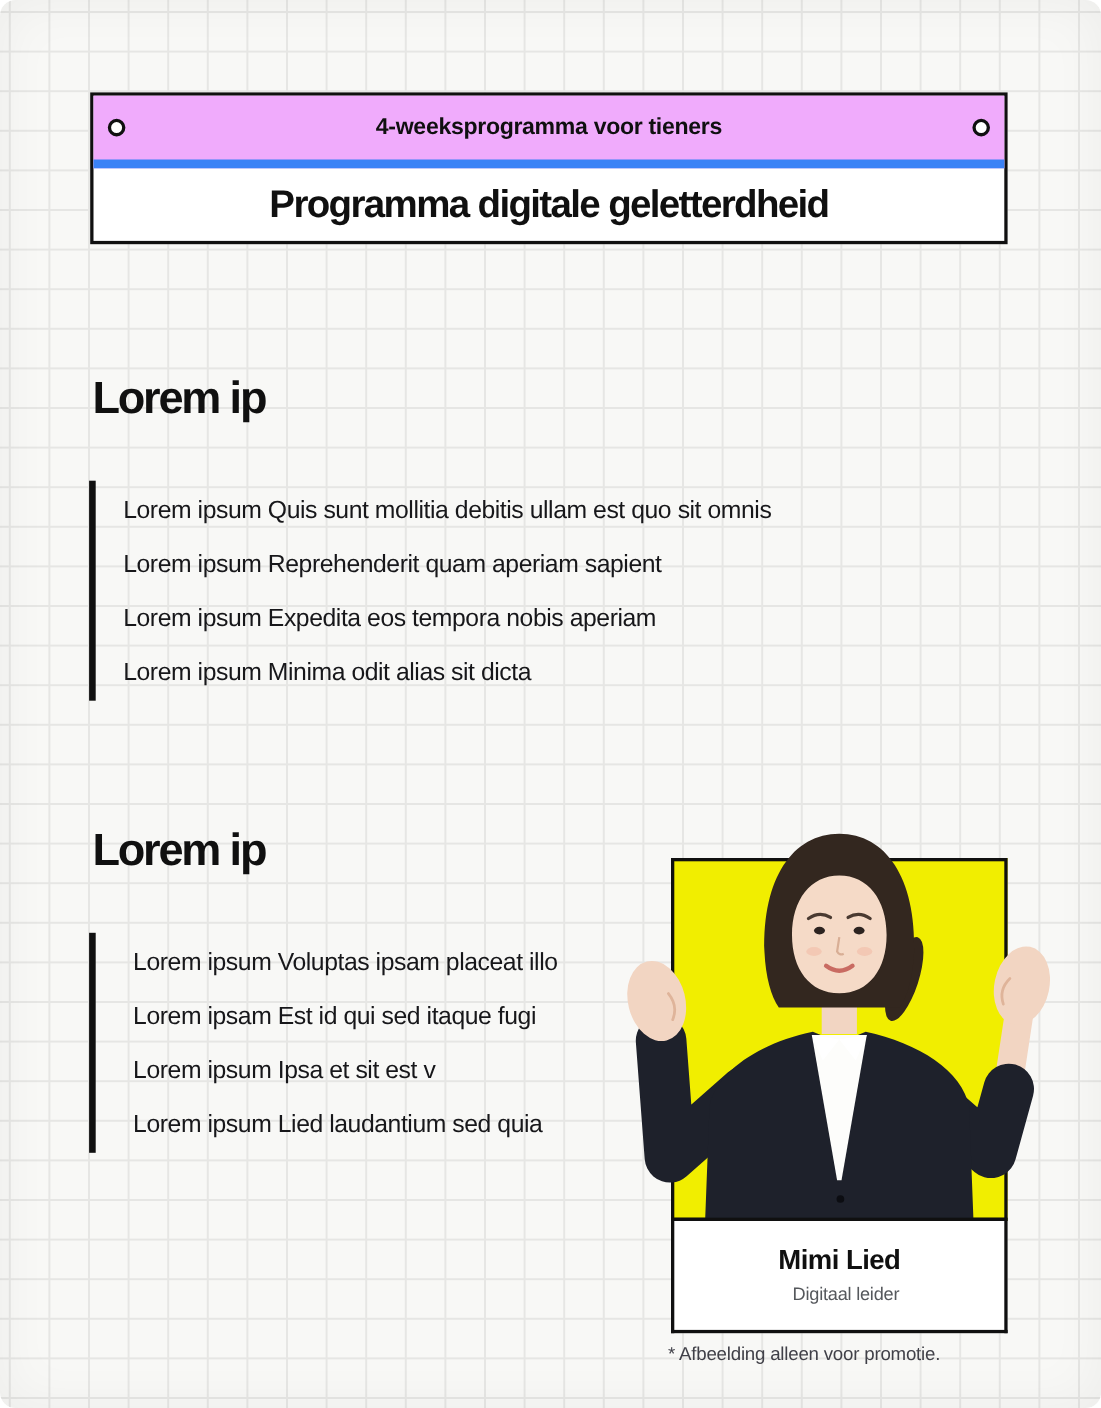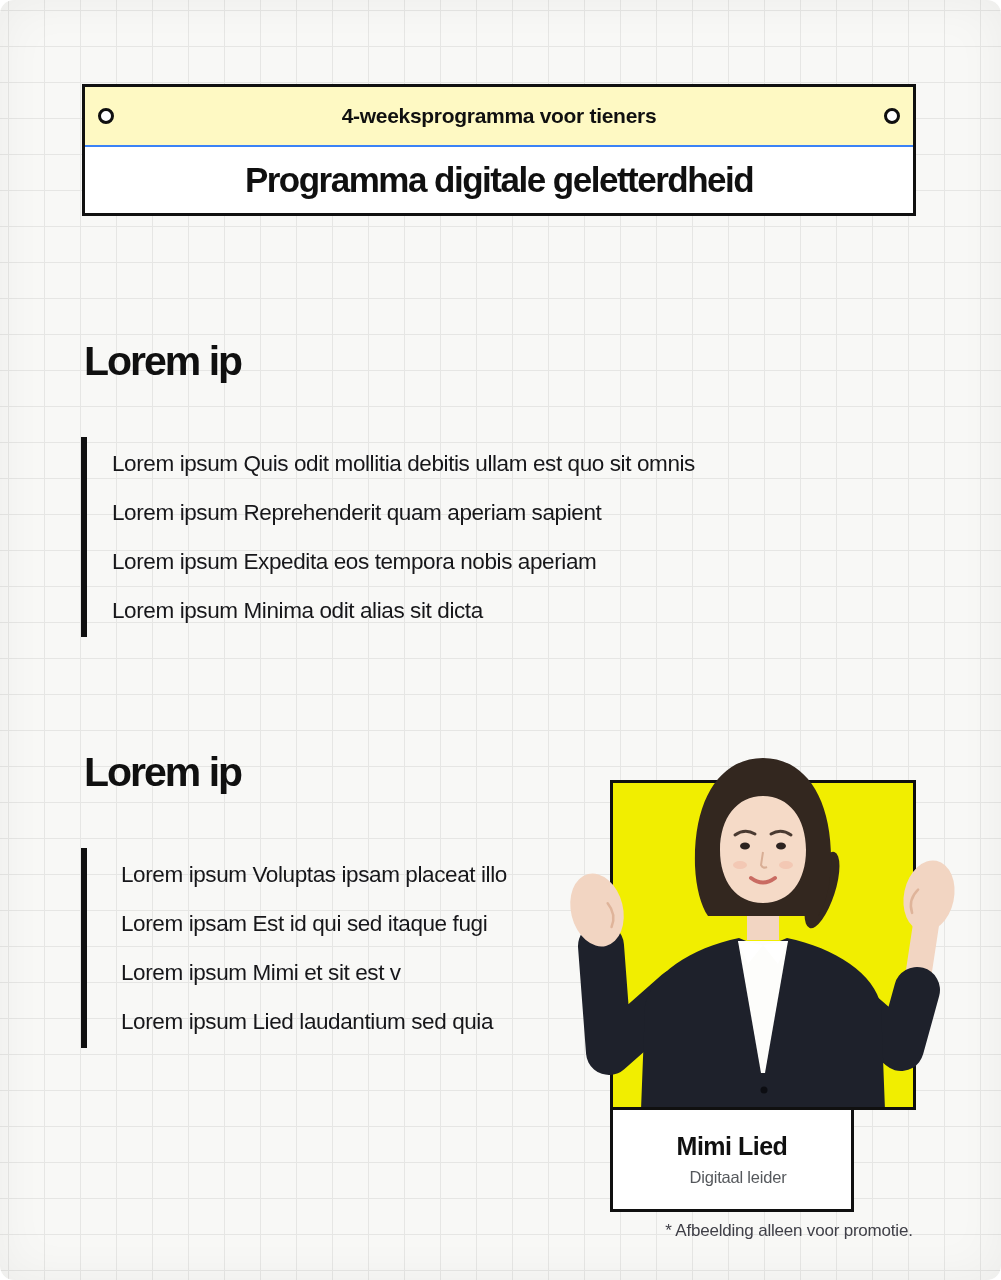--- a/index.html
+++ b/index.html
@@ -9,72 +9,72 @@
     background-color:#f8f8f6;
     background-image:
       linear-gradient(#e6e6e4 1.5px, transparent 1.5px),
       linear-gradient(90deg,#e6e6e4 1.5px, transparent 1.5px);
     background-size:36px 36px;
     background-position:8px 10px;
     box-shadow:inset 0 0 48px rgba(0,0,0,0.05);
   }
   
   .header{position:absolute;left:82px;top:84px;width:834px;border:3px solid #101010;background:#ffffff;box-sizing:border-box;}
-  .banner{position:relative;height:58px;background:#fef9c3;border-bottom:2px solid #3b82f6;display:flex;align-items:center;justify-content:center;}
+  .banner{position:relative;height:58px;background:#f0abfc;border-bottom:8px solid #3b82f6;display:flex;align-items:center;justify-content:center;}
   .banner-label{font-size:21px;font-weight:600;color:#101010;letter-spacing:-0.3px;}
   .hole{position:absolute;top:50%;transform:translateY(-50%);width:10px;height:10px;background:#ffffff;border:3.5px solid #101010;border-radius:50%;}
   .hole-left{left:13px;}
   .hole-right{right:13px;}
   .title-area{height:66px;display:flex;align-items:center;justify-content:center;}
   .main-title{font-size:35px;font-weight:800;color:#101010;letter-spacing:-1.5px;}
   
   .section-heading{position:absolute;left:84px;font-size:41px;font-weight:700;color:#101010;letter-spacing:-2px;white-space:nowrap;}
   .heading-1{top:338px;}
   .heading-2{top:749px;}
   .bullet-list{position:absolute;left:81px;margin:0;padding:2px 0 2px 25px;list-style:none;border-left:6px solid #101010;}
   .list-1{top:437px;}
   .list-2{top:848px;padding-left:34px;}
   .bullet-list li{font-size:22.5px;line-height:49px;color:#17171a;letter-spacing:-0.4px;white-space:nowrap;}
   
   .photo-box{position:absolute;left:610px;top:780px;width:306px;height:330px;background:#f1ee00;border:3px solid #101010;box-sizing:border-box;z-index:1;}
-  .name-box{position:absolute;left:610px;top:1110px;width:244px;height:102px;background:#ffffff;border:3px solid #101010;border-top:none;box-sizing:border-box;text-align:center;z-index:1;}
+  .name-box{position:absolute;left:610px;top:1110px;width:306px;height:102px;background:#ffffff;border:3px solid #101010;border-top:none;box-sizing:border-box;text-align:center;z-index:1;}
   .person-name{margin-top:22px;font-size:25px;font-weight:800;color:#101010;letter-spacing:-0.5px;}
   .person-role{margin-top:7px;font-size:16.5px;color:#55585c;letter-spacing:-0.2px;padding-left:12px;}
   .person-svg{position:absolute;left:545px;top:738px;width:430px;height:372px;z-index:2;}
-  .disclaimer{position:absolute;left:611px;top:1221px;width:356px;text-align:center;font-size:17px;color:#404048;letter-spacing:-0.2px;}
+  .disclaimer{position:absolute;left:553px;top:1221px;width:356px;text-align:center;font-size:17px;color:#404048;letter-spacing:-0.2px;}
 </style>
 </head>
 <body>
 
 <div class="page">
 
   <div class="header">
     <div class="banner">
       <span class="hole hole-left"></span>
       <span class="banner-label">4-weeksprogramma voor tieners</span>
       <span class="hole hole-right"></span>
     </div>
     <div class="title-area">
       <span class="main-title">Programma digitale geletterdheid</span>
     </div>
   </div>
 
   <div class="section-heading heading-1">Lorem ip</div>
   <ul class="bullet-list list-1">
-    <li>Lorem ipsum Quis odit mollitia debitis ullam est quo sit omnis</li>
+    <li>Lorem ipsum Quis sunt mollitia debitis ullam est quo sit omnis</li>
     <li>Lorem ipsum Reprehenderit quam aperiam sapient</li>
     <li>Lorem ipsum Expedita eos tempora nobis aperiam</li>
     <li>Lorem ipsum Minima odit alias sit dicta</li>
   </ul>
 
   <div class="section-heading heading-2">Lorem ip</div>
   <ul class="bullet-list list-2">
     <li>Lorem ipsum Voluptas ipsam placeat illo</li>
     <li>Lorem ipsam Est id qui sed itaque fugi</li>
-    <li>Lorem ipsum Mimi et sit est v</li>
+    <li>Lorem ipsum Ipsa et sit est v</li>
     <li>Lorem ipsum Lied laudantium sed quia</li>
   </ul>
 
   <div class="photo-box"></div>
 
   <svg class="person-svg" viewBox="0 0 430 372" xmlns="http://www.w3.org/2000/svg" aria-hidden="true">
 
     <polyline points="56,208 64,314 132,254" fill="none" stroke="#1e212b" stroke-width="46" stroke-linecap="round" stroke-linejoin="round"></polyline>
 
     <line x1="382" y1="180" x2="372" y2="246" stroke="#f2d5c2" stroke-width="26" stroke-linecap="round"></line>

